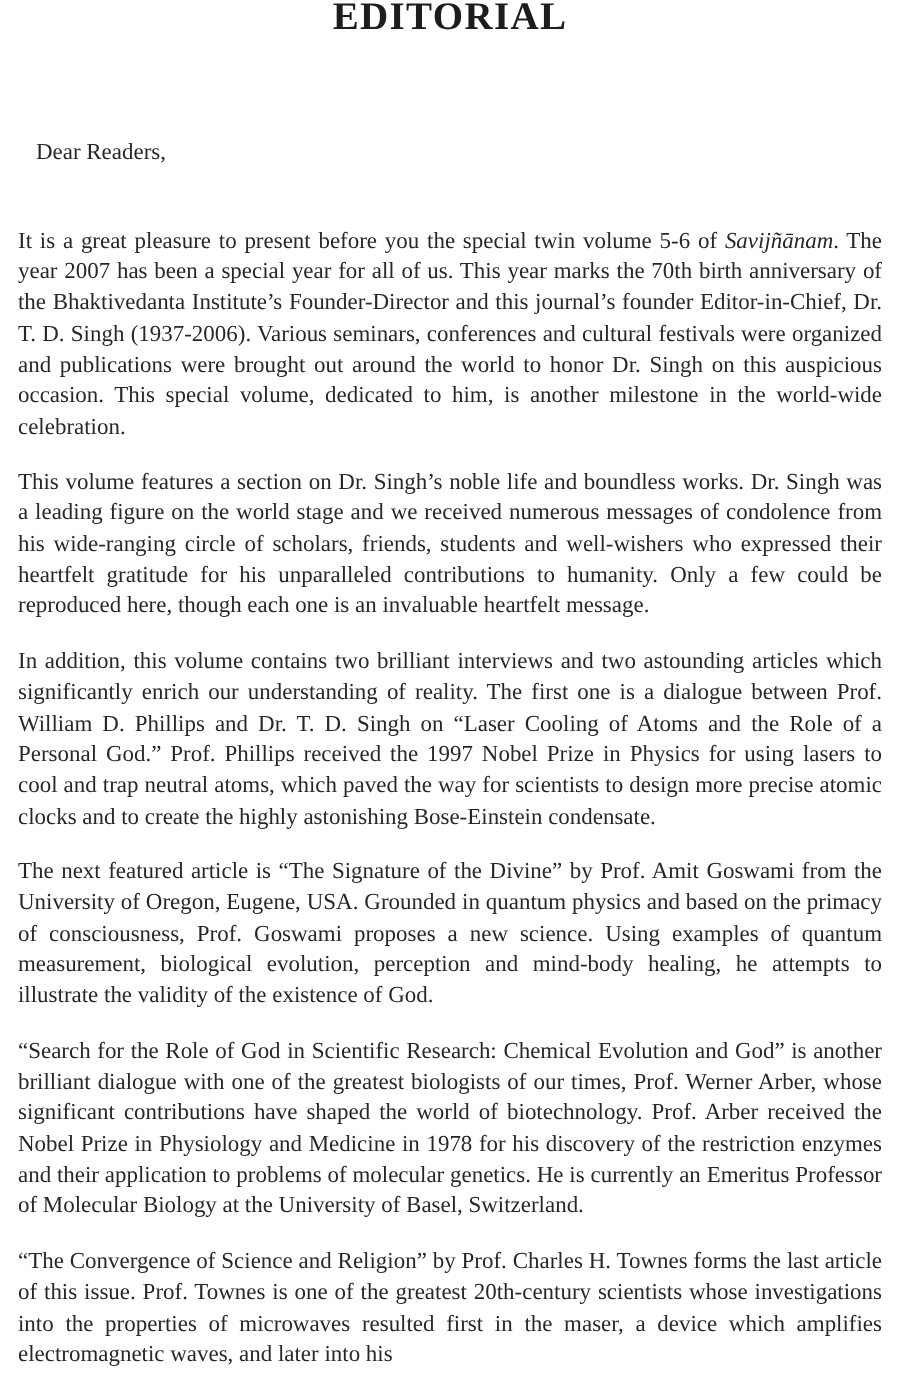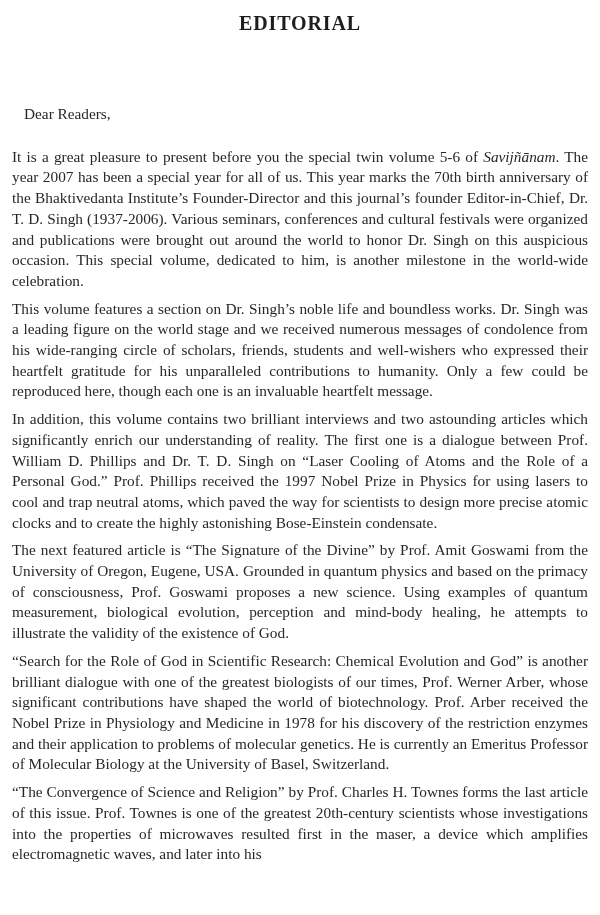--- a/index.html
+++ b/index.html
@@ -18,43 +18,43 @@
   .page {
     position: relative;
     width: 600px;
     height: 915px;
     box-sizing: border-box;
     padding: 0 12px 0 12px;
     overflow: hidden;
   }
   .page-title {
     text-align: center;
-    font-size: 20px;
+    font-size: 26px;
     font-weight: bold;
     letter-spacing: 0.9px;
     color: #1d1d1d;
     margin: 0;
-    padding-top: 12px;
+    padding-top: 0;
     line-height: 22px;
   }
   .salutation {
     font-size: 15.3px;
     line-height: 20.7px;
     margin: 12px;
     padding-top: 58px;
     text-align: left;
     color: #272727;
   }
   .body-block {
     padding-top: 10px;
   }
   p.para {
     font-size: 15.3px;
     line-height: 20.7px;
-    margin: 0 0 7px 0;
+    margin: 16px 0 7px 0;
     text-align: justify;
     text-justify: inter-word;
     color: #272727;
     hyphens: none;
   }
   p.para:last-child {
     margin-bottom: 0;
   }
   .ital {
     font-style: italic;

